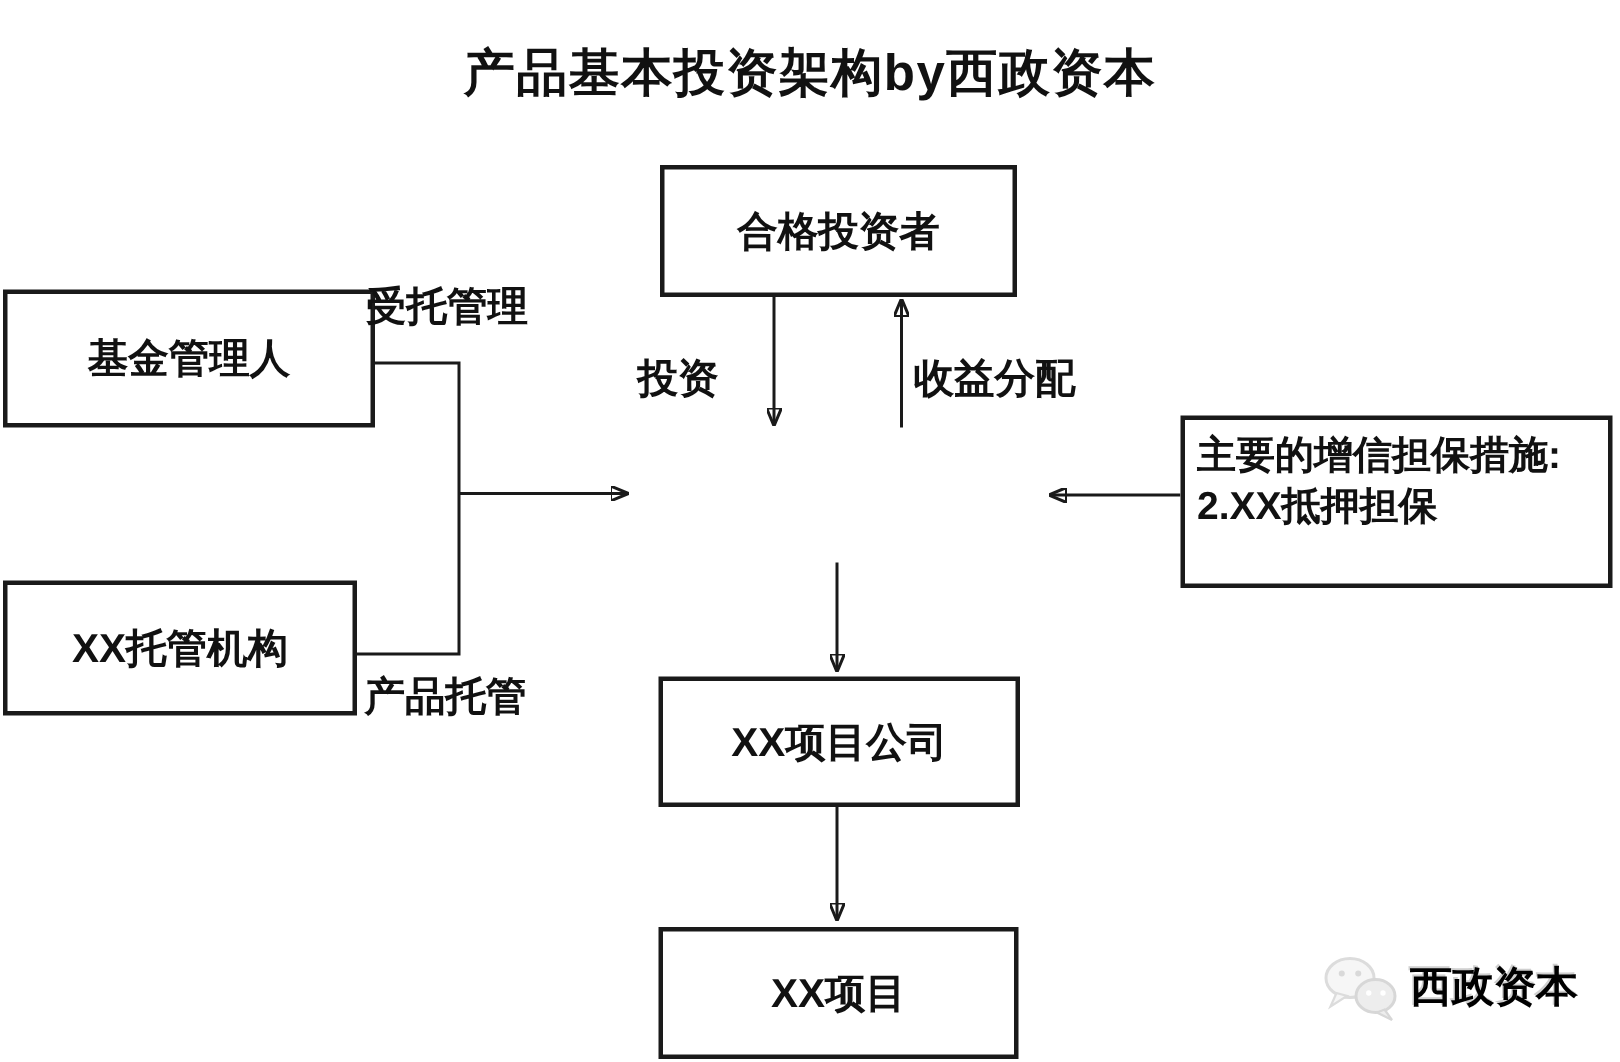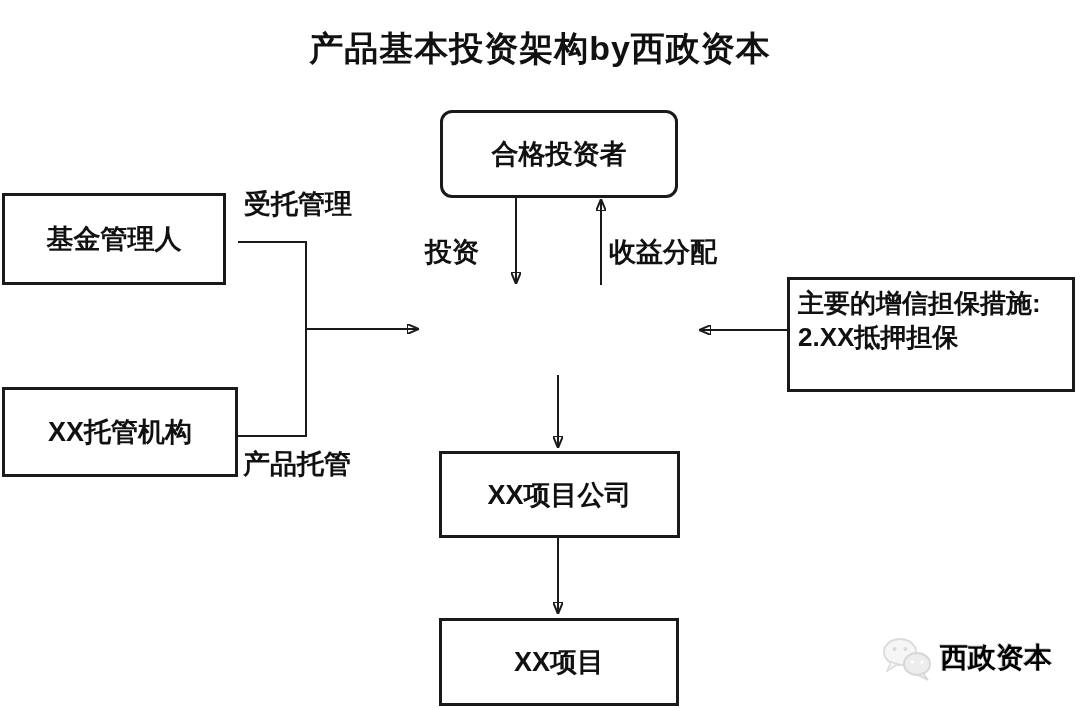--- a/index.html
+++ b/index.html
@@ -28,22 +28,22 @@
     background: #ffffff;
     display: flex;
     flex-direction: column;
     align-items: center;
     justify-content: center;
     font-size: 27px;
     font-weight: bold;
     text-align: center;
     line-height: 36px;
   }
-  .node-qualified   { left: 440px; top: 110px; width: 238px; height: 88px; border-radius: 12px; }
-  .node-manager     { left: 2px;   top: 193px; width: 224px; height: 92px; }
+  .node-qualified   { left: 440px; top: 110px; width: 238px; height: 88px; }
+  .node-manager     { left: 2px;   top: 193px; width: 248px; height: 92px; }
   .node-custodian   { left: 2px;   top: 387px; width: 236px; height: 90px; text-align: center; }
   .node-product     { left: 425px; top: 285px; width: 268px; height: 88px; }
   .node-company     { left: 439px; top: 451px; width: 241px; height: 87px; }
   .node-project     { left: 439px; top: 618px; width: 240px; height: 88px; }
   .node-guarantee   {
     left: 787px; top: 277px; width: 288px; height: 115px;
     align-items: flex-start;
     justify-content: flex-start;
     text-align: left;
     font-size: 26px;

